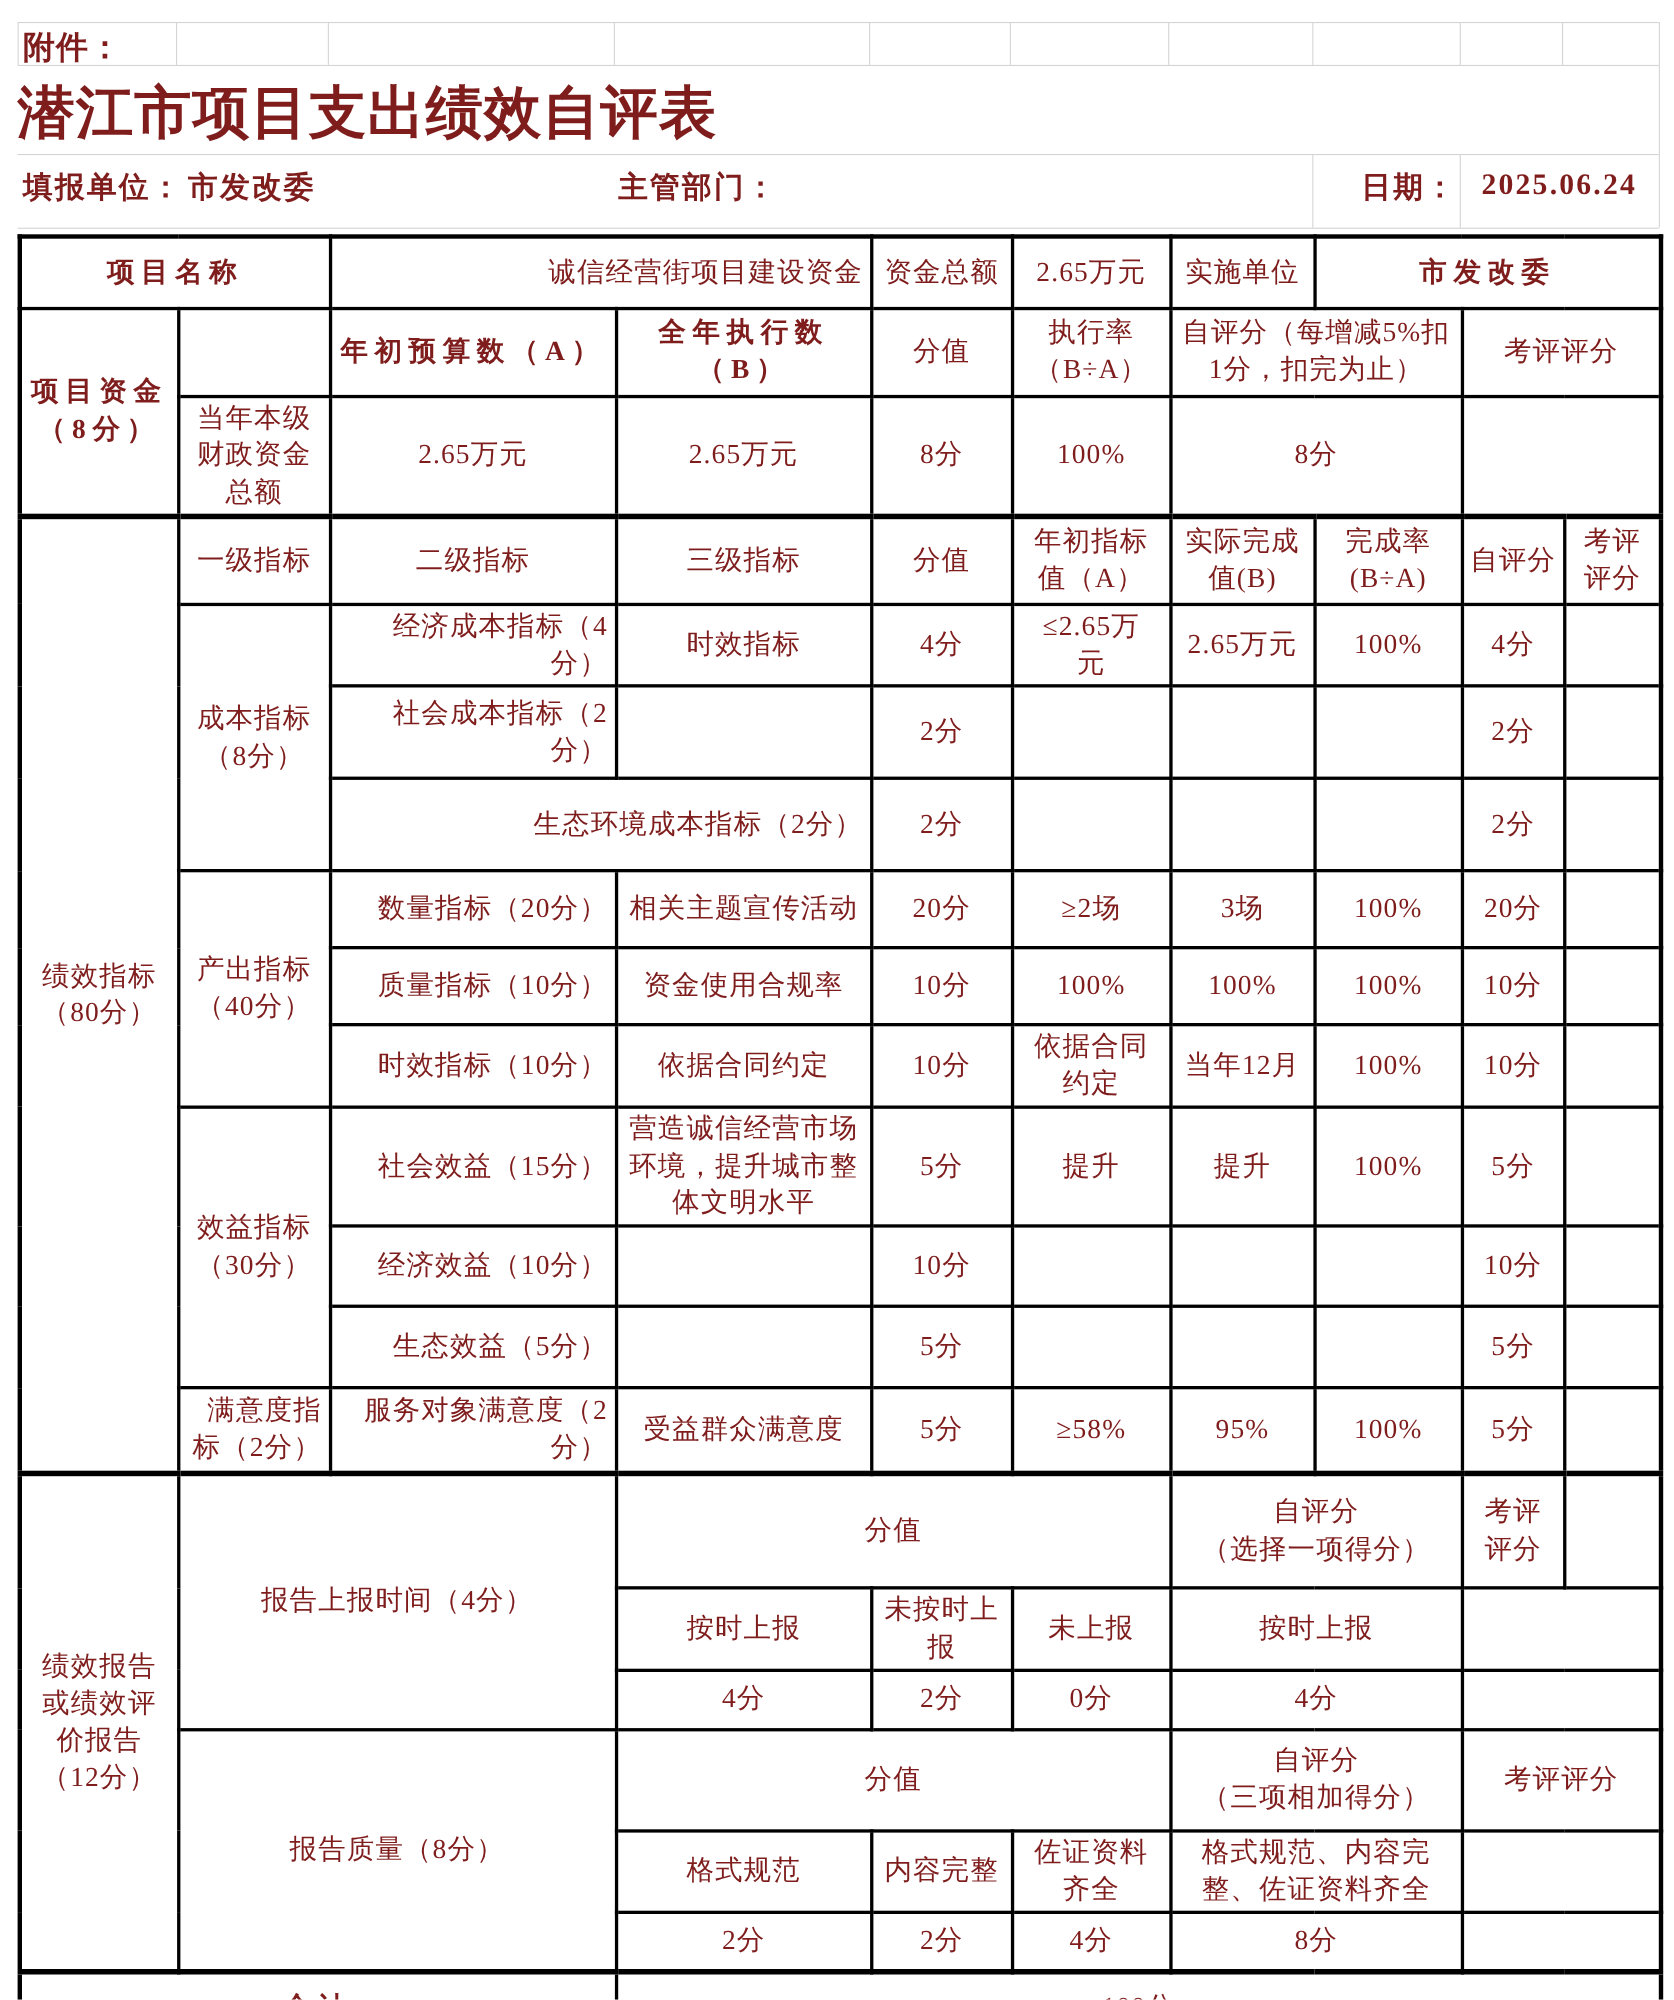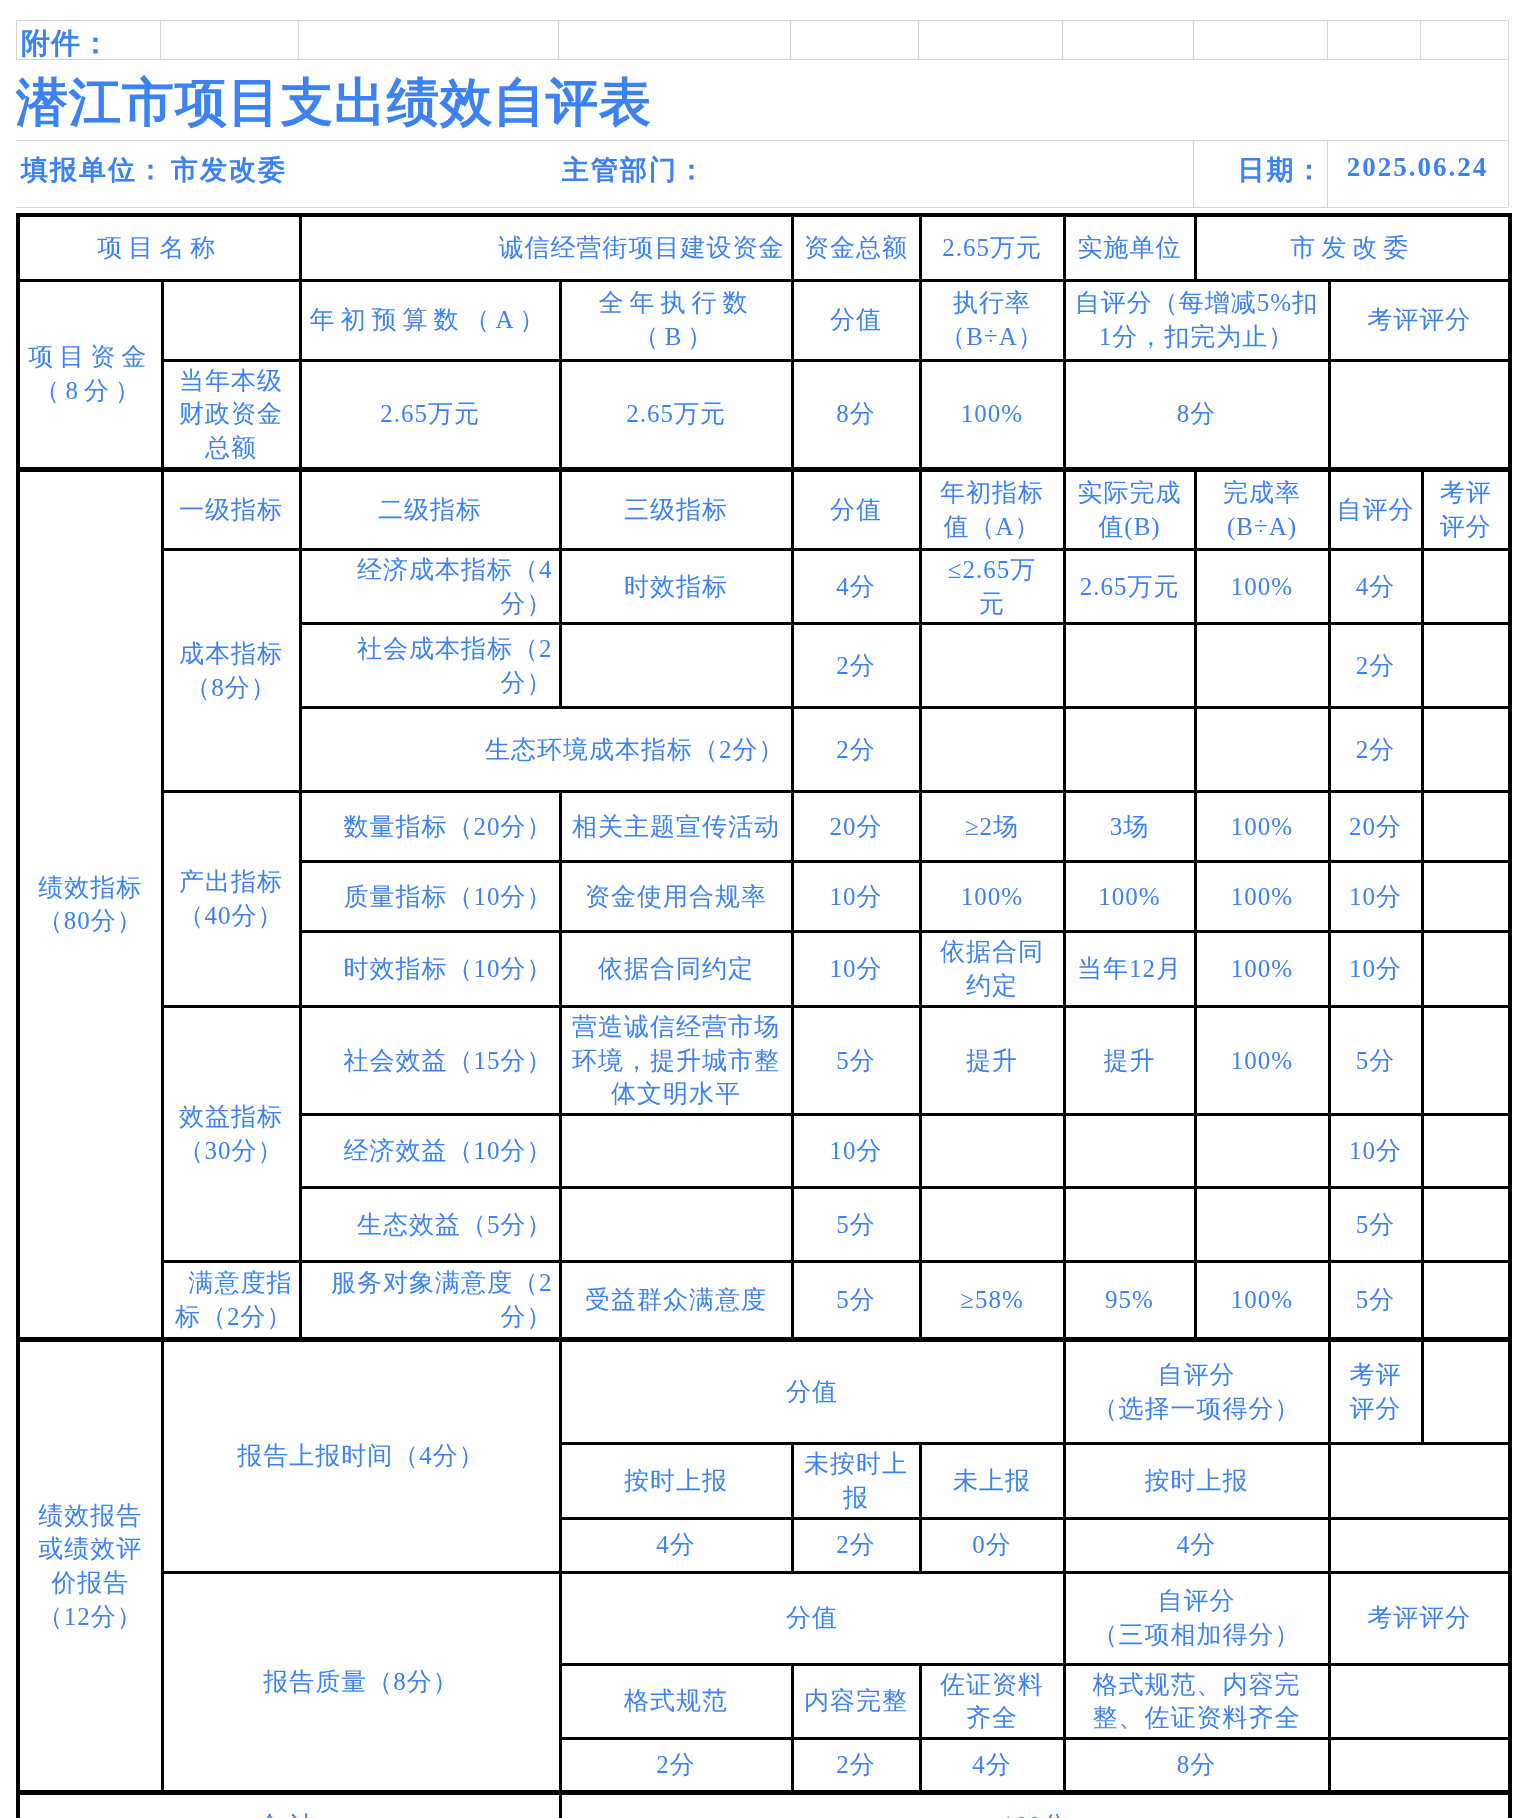--- a/index.html
+++ b/index.html
@@ -1,35 +1,35 @@
 <!DOCTYPE html>
 <html><head>
 <meta charset="utf-8">
 <style>
   html,body{margin:0;padding:0;background:#fff;}
   #page{position:relative;width:1522px;height:1818px;background:#fff;overflow:hidden;
-        font-family:"Liberation Serif","DejaVu Serif",serif;color:#3b82f6;}
+        font-family:"Liberation Serif","DejaVu Serif",serif;color:#7f1d1d;}
   
   .hline{position:absolute;left:16px;width:1492px;height:1px;background:#d4d4d4;}
   .vline{position:absolute;width:1px;background:#d4d4d4;}
   
   .attach{position:absolute;left:21px;top:24px;font-size:29px;font-weight:bold;letter-spacing:1px;}
   .title{position:absolute;left:16px;top:68px;width:1310px;text-align:left;
          font-size:52px;font-weight:bold;letter-spacing:1px;white-space:nowrap;}
   .meta{position:absolute;top:152px;font-size:27px;font-weight:bold;letter-spacing:2px;white-space:nowrap;}
   .m-center{text-align:center;}
   
   table{border-collapse:collapse;table-layout:fixed;position:absolute;left:16px;top:213px;
         width:1492px;border:4px solid #000;}
   td{border:3px solid #000;text-align:center;vertical-align:middle;
      font-size:25px;line-height:1.35;padding:2px 6px;letter-spacing:1px;
      white-space:pre-line;overflow:hidden;}
   tr.sec > td{border-top-width:5px;}
   td.al{text-align:right;}
-  td.sp{letter-spacing:6px;}
+  td.sp{letter-spacing:6px;font-weight:bold;}
 </style>
 </head>
 <body>
 
 <div id="page">
 
   <div class="hline" style="top:20px"></div>
   <div class="hline" style="top:59px"></div>
   <div class="hline" style="top:140px"></div>
   <div class="hline" style="top:207px"></div>

